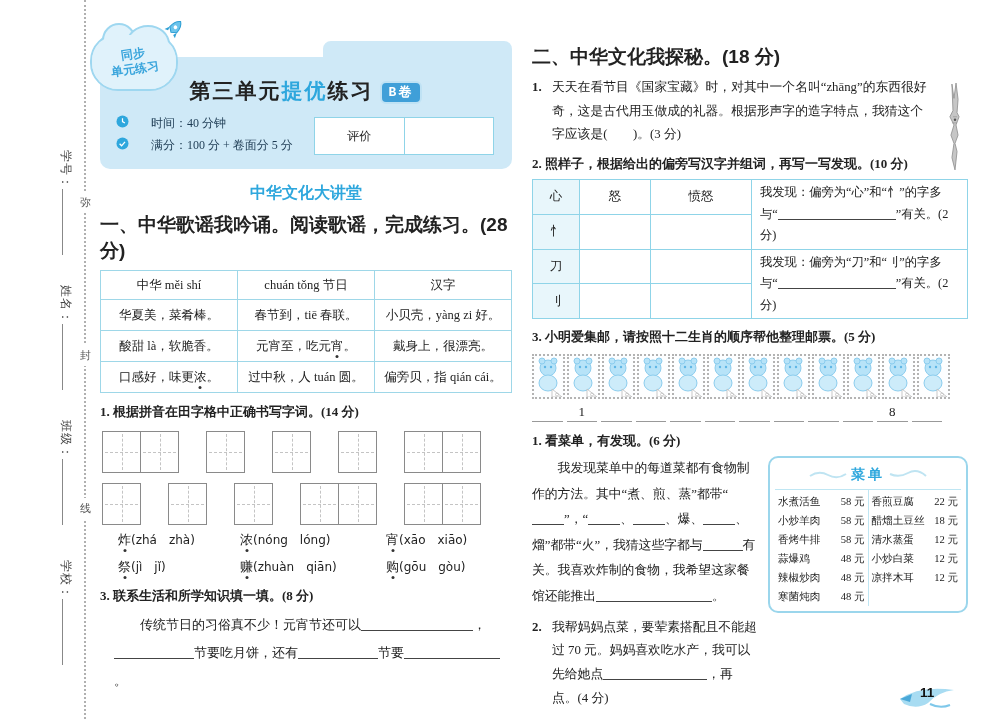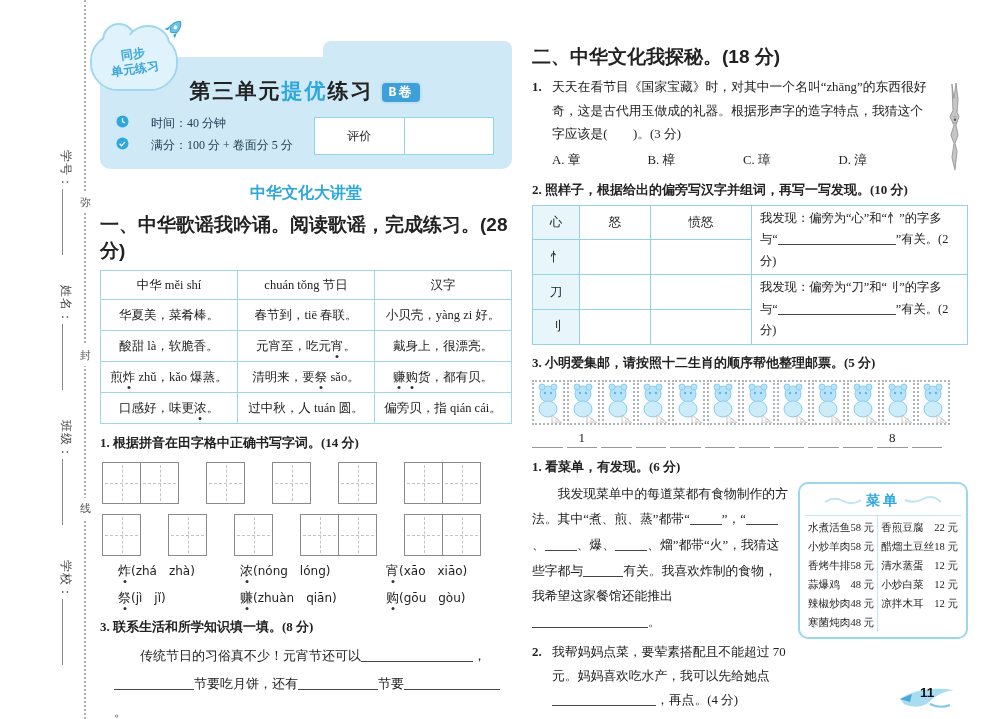--- a/index.html
+++ b/index.html
@@ -103,21 +103,21 @@
   table.radical td.find{text-align:left;font-size:12.3px;line-height:1.75;padding:2px 8px;}
 
   .stamps{display:flex;gap:2px;margin-top:8px;}
   .stamp{width:33px;height:45px;border:2px dotted #b3b3b3;box-sizing:border-box;background:#fdfeff;
          position:relative;overflow:hidden;}
   .sblank-row{display:flex;gap:4px;margin-top:5px;}
   .sblank{width:30.5px;border-bottom:1px solid #999;text-align:center;font-size:13px;height:17px;}
 
   
   .menu-flow{font-size:12.8px;line-height:2.0;margin-top:2px;}
-  .menu{float:right;width:170px;border:2px solid #9bd6ec;border-radius:10px;background:#fff;
+  .menu{float:right;width:200px;border:2px solid #9bd6ec;border-radius:10px;background:#fff;
         margin:0 0 4px 10px;padding:2px 5px 5px;box-sizing:border-box;}
   .menu-title{display:flex;align-items:center;justify-content:center;gap:4px;
         color:#2ea7dd;font-weight:bold;font-size:14px;letter-spacing:3px;
         font-family:"Liberation Sans","DejaVu Sans",sans-serif;}
   .menu-cols{display:flex;border-top:1px solid #bfe6f3;margin-top:1px;}
   .menu-col{flex:1;padding:2px 3px 0;}
   .menu-col + .menu-col{border-left:1px solid #bfe6f3;}
   .mrow{display:flex;font-size:10.6px;line-height:1.8;white-space:nowrap;}
   .mname{flex:1;}
   .mprice{text-align:right;}
@@ -205,25 +205,20 @@
           <td>华夏美，菜肴棒。</td>
           <td>春节到，tiē 春联。</td>
           <td>小贝壳，yàng zi 好。</td>
         </tr>
         <tr>
           <td>酸甜 là，软脆香。</td>
           <td>元宵至，吃元<span class="du">宵</span>。</td>
           <td>戴身上，很漂亮。</td>
         </tr>
         <tr>
-          <td>煎<span class="du">炸</span> zhǔ，kǎo 爆蒸。</td>
-          <td>清明来，要<span class="du">祭</span> sǎo。</td>
-          <td><span class="du">赚</span><span class="du">购</span>货，都有贝。</td>
-        </tr>
-        <tr>
           <td>口感好，味更<span class="du">浓</span>。</td>
           <td>过中秋，人 tuán 圆。</td>
           <td>偏旁贝，指 qián cái。</td>
         </tr>
       </tbody>
   </table>
 
   <div class="subhead">1. 根据拼音在田字格中正确书写字词。(14 分)</div>
   <div>
       <div class="tzg-row">
@@ -279,26 +274,20 @@
   <div class="para indent-wrap">　　传统节日的习俗真不少！元宵节还可以<span class="blank" style="width: 112px;"></span>，<span class="blank" style="width: 80px;"></span>节要吃月饼，还有<span class="blank" style="width: 80px;"></span>节要<span class="blank" style="width: 96px;"></span>。</div>
 </div>
 
 <div class="col-right">
   <div class="bighead">二、中华文化我探秘。(18 分)</div>
 
   <div class="qitem q2i1">
     <span class="qnum">1.</span>
     <div class="qbody">
       <span>天天在看节目《国家宝藏》时，对其中一个名叫“zhāng”的东西很好奇，这是古代用玉做成的礼器。根据形声字的造字特点，我猜这个字应该是(　　)。(3 分)</span>
-      <div class="choices">
-        <span>A. 章</span>
-        <span>B. 樟</span>
-        <span>C. 璋</span>
-        <span>D. 漳</span>
-      </div>
     </div>
     <span class="jade">
       <svg width="22" height="92" viewBox="0 0 20 90">
         <path d="M7 2 L9 16 L11 1 L13 17 L12 30 L14 34 L11 42 L13 52 L10 60 L12 68 L10 86 L7 74 L9 60 L6 52 L9 42 L5 34 L8 28 Z" fill="#c6c6c6" stroke="#8e8e8e" stroke-width="0.8"></path>
         <path d="M8 34 L12 34 M7 40 L12 40" stroke="#8e8e8e" stroke-width="0.6"></path>
         <circle cx="10" cy="37" r="1.2" fill="#555"></circle>
       </svg>
     </span>
   </div>
 

